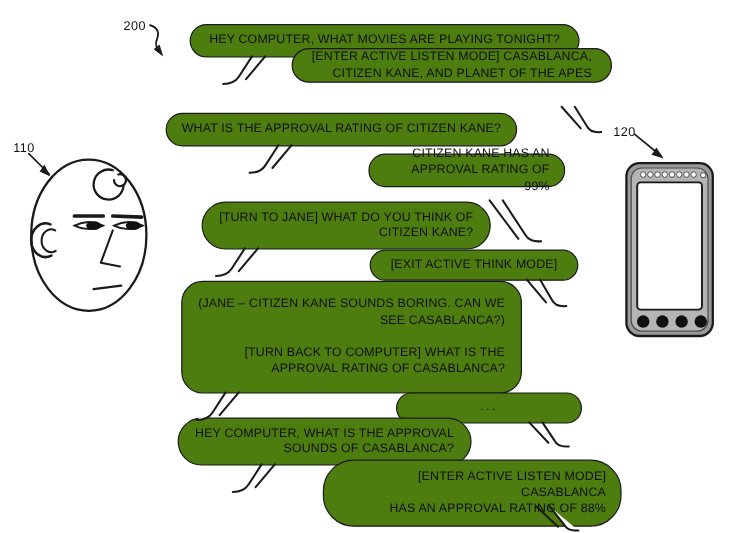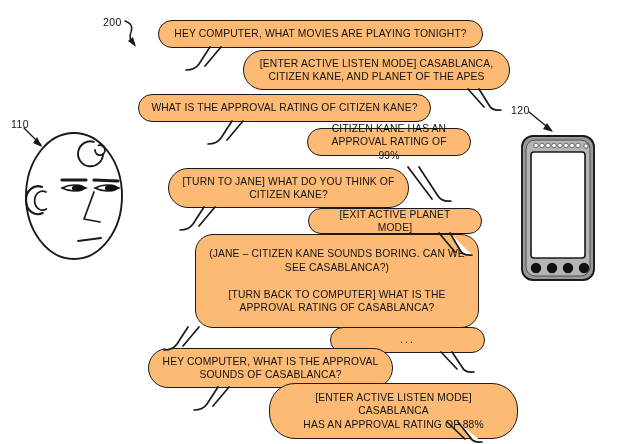--- a/index.html
+++ b/index.html
@@ -22,36 +22,35 @@
     left: 0;
     top: 0;
     width: 620px;
     height: 444px;
   }
   .bubble {
     position: absolute;
     box-sizing: border-box;
     border: 1.6px solid #1a1a1a;
     border-radius: 26px;
-    background: #fdba74;
+    background: #4d7c0f;
     display: flex;
     align-items: center;
     justify-content: center;
-    text-align: center;
+    text-align: right;
     color: #111111;
     font-size: 10.3px;
     line-height: 13.4px;
     letter-spacing: 0.15px;
     padding: 2px 12px;
     z-index: 5;
   }
   .bubble.multi {
     border-radius: 18px;
     align-items: center;
-    margin-left: 44px;
   }
   .bubble-text {
     display: block;
     white-space: pre-line;
   }
   .ref-num {
     position: absolute;
     font-size: 10.5px;
     color: #111111;
     letter-spacing: 0.4px;
@@ -129,41 +128,41 @@
     <g>
       <path d="M 125 21 q 9 3 6 11 q -3 7 3 12" fill="none" stroke="#1a1a1a" stroke-width="1.5" stroke-linecap="round"></path>
       <path d="M 136 47 L 128 41 L 133 37 Z" fill="#1a1a1a"></path>
     </g>
   </svg>
 
   <div class="bubble" style="left:158px; top:20px; width:325px; height:28px;">
     <span class="bubble-text">HEY COMPUTER, WHAT MOVIES ARE PLAYING TONIGHT?</span>
   </div>
 
-  <div class="bubble" style="left:243px; top:50px; width:267px; height:40px;">
+  <div class="bubble" style="left:243px; top:40px; width:267px; height:29px;">
     <span class="bubble-text">[ENTER ACTIVE LISTEN MODE] CASABLANCA,
 CITIZEN KANE, AND PLANET OF THE APES</span>
   </div>
 
   <div class="bubble" style="left:138px; top:94px; width:293px; height:28px;">
     <span class="bubble-text">WHAT IS THE APPROVAL RATING OF CITIZEN KANE?</span>
   </div>
 
   <div class="bubble" style="left:307px; top:128px; width:164px; height:28px;">
     <span class="bubble-text">CITIZEN KANE HAS AN
 APPROVAL RATING OF 99%</span>
   </div>
 
   <div class="bubble" style="left:168px; top:168px; width:241px; height:40px;">
     <span class="bubble-text">[TURN TO JANE] WHAT DO YOU THINK OF
 CITIZEN KANE?</span>
   </div>
 
   <div class="bubble" style="left:308px; top:208px; width:174px; height:26px;">
-    <span class="bubble-text">[EXIT ACTIVE PLANET MODE]</span>
+    <span class="bubble-text">[EXIT ACTIVE THINK MODE]</span>
   </div>
 
   <div class="bubble multi" style="left:151px; top:234px; width:284px; height:94px;">
     <span class="bubble-text">(JANE – CITIZEN KANE SOUNDS BORING.  CAN WE
 SEE CASABLANCA?)
 
 [TURN BACK TO COMPUTER] WHAT IS THE
 APPROVAL RATING OF CASABLANCA?</span>
   </div>
 

